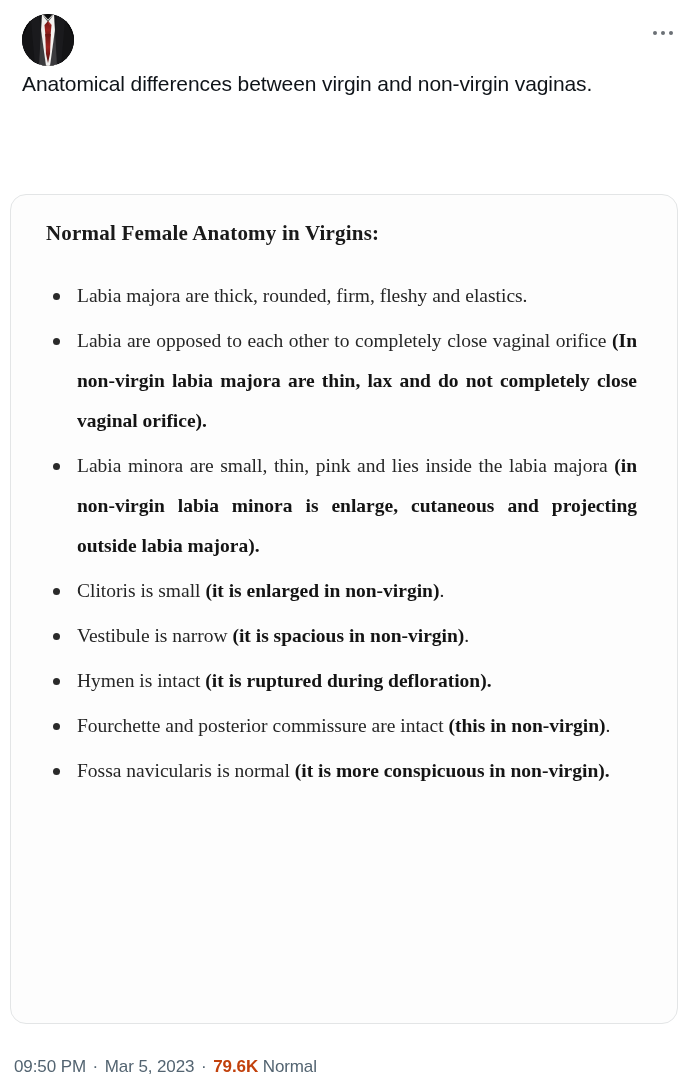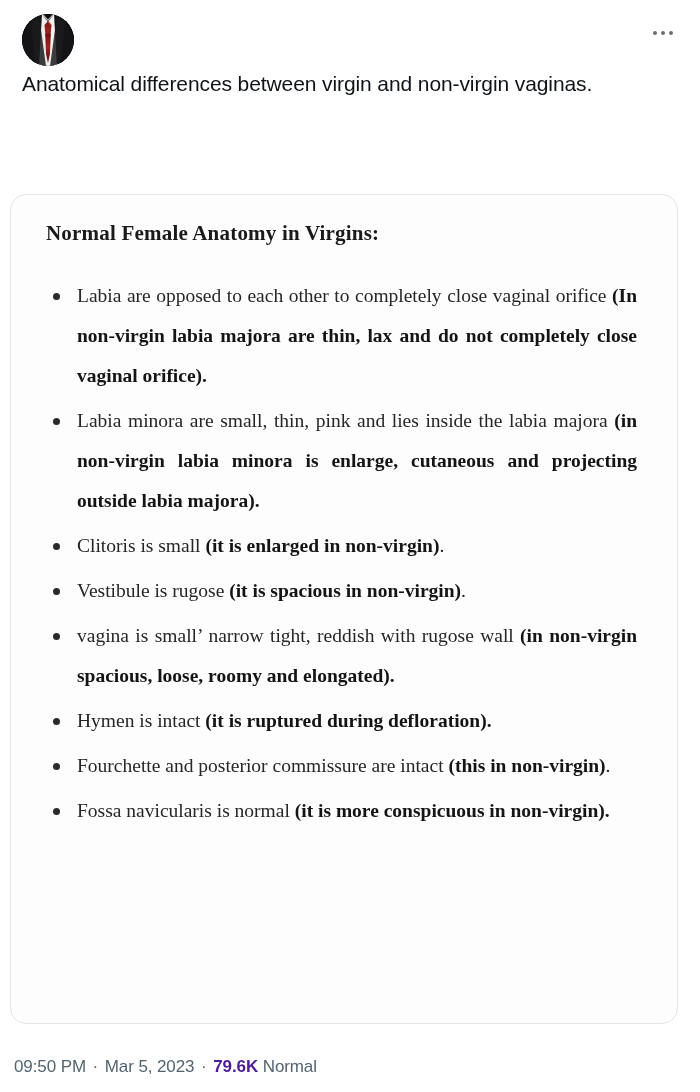--- a/index.html
+++ b/index.html
@@ -143,21 +143,21 @@
     bottom: 14px;
     font-size: 17px;
     line-height: 22px;
     color: #536471;
     font-family: "Liberation Sans", sans-serif;
     letter-spacing: -0.1px;
     white-space: nowrap;
   }
   .post-meta .sep { padding: 0 2px; }
   .post-meta .views-count {
-    color: #4c1d95;
+    color: #c2410c;
     font-weight: bold;
   }
 </style>
 </head>
 <body>
 
 <div class="post">
 
   <div class="post-header">
 
@@ -200,25 +200,25 @@
   </div>
 
   <div class="tweet-text">
     <p class="tweet-para-1">Anatomical differences between virgin and non-virgin vaginas.</p>
   </div>
 
   <div class="card">
     <div class="card-inner">
       <div class="doc-heading">Normal Female Anatomy in Virgins:</div>
       <ul class="doc-list">
+          <li><span>Labia majora are thick, rounded, firm, fleshy and elastics.</span></li>
           <li><span>Labia are opposed to each other to completely close vaginal orifice </span><b>(In non-virgin labia majora are thin, lax and do not completely close vaginal orifice).</b></li>
           <li><span>Labia minora are small, thin, pink and lies inside the labia majora </span><b>(in non-virgin labia minora is enlarge, cutaneous and projecting outside labia majora).</b></li>
           <li><span>Clitoris is small </span><b>(it is enlarged in non-virgin)</b><span>.</span></li>
-          <li><span>Vestibule is rugose </span><b>(it is spacious in non-virgin)</b><span>.</span></li>
-          <li><span>vagina is small’ narrow tight, reddish with rugose wall </span><b>(in non-virgin spacious, loose, roomy and elongated).</b></li>
+          <li><span>Vestibule is narrow </span><b>(it is spacious in non-virgin)</b><span>.</span></li>
           <li><span>Hymen is intact </span><b>(it is ruptured during defloration).</b></li>
           <li><span>Fourchette and posterior commissure are intact </span><b>(this in non-virgin)</b><span>.</span></li>
           <li><span>Fossa navicularis is normal </span><b>(it is more conspicuous in non-virgin).</b></li>
         </ul>
     </div>
   </div>
 
   <div class="post-meta">
     <span>09:50 PM</span>
     <span class="sep"> · </span>

